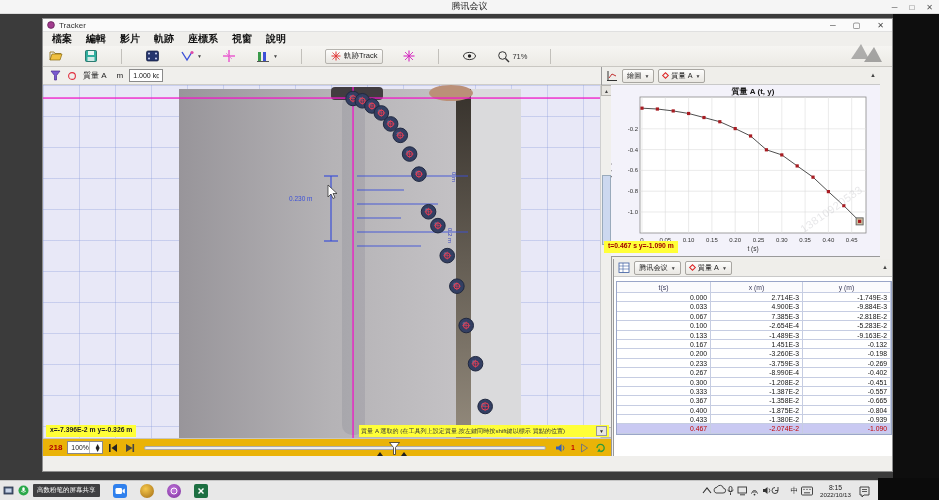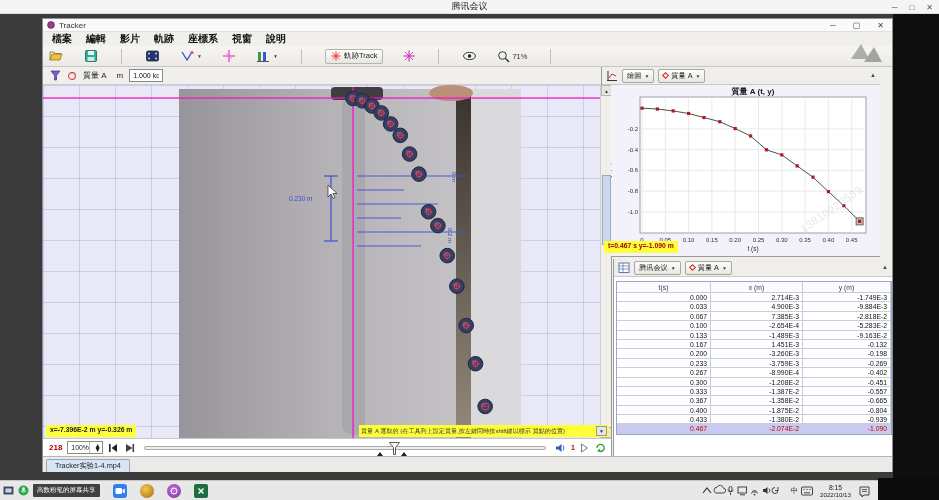--- a/index.html
+++ b/index.html
@@ -41,21 +41,21 @@
     background-image:
       repeating-linear-gradient(to right, rgba(125,145,215,.30) 0 1px, transparent 1px 36px),
       repeating-linear-gradient(to bottom, rgba(125,145,215,.30) 0 1px, transparent 1px 31px);}
   #video-svg{left:0;top:0;}
   .readout{left:3px;top:340px;height:12px;background:#ffff38;color:#222;font-size:6.8px;font-weight:bold;
     padding:1px 4px;white-space:nowrap;z-index:5;}
   .hint{left:316px;top:340px;width:250px;height:12px;background:#ffff38;color:#333;font-size:6.1px;
     padding:1px 2px;white-space:nowrap;overflow:hidden;display:flex;align-items:center;z-index:5;}
   .hint-dd{margin-left:1px;width:11px;height:10px;border:1px solid #999;background:#e8e6e1;
     font-size:5px;color:#333;display:flex;align-items:center;justify-content:center;flex:none;}
-  .player{left:0;top:353px;width:569px;height:18px;background:#ffffff;border-top:1px solid #c6c6c6;
+  .player{left:0;top:353px;width:569px;height:18px;background:#eab308;border-top:1px solid #c6c6c6;
     display:flex;align-items:center;padding:0 6px;gap:5px;}
   .frame-num{color:#b00000;font-weight:bold;font-size:8px;}
   .spinner{width:36px;height:13px;border:1px solid #8a8a8a;background:#fff;display:flex;align-items:center;}
   .spinner span{flex:1;font-size:6.8px;padding-left:3px;color:#222;}
   .spin-arrows{width:8px;height:100%;border-left:1px solid #bbb;display:flex;flex-direction:column;
     align-items:center;justify-content:center;font-size:4px;color:#555;line-height:4px;}
   .slider{flex:1;height:14px;position:relative;margin:0 4px;}
   .slider-track{position:absolute;left:0;right:0;top:5px;height:4px;background:#ececec;
     border:1px solid #aaa;border-radius:2px;}
   .slider-thumb{position:absolute;top:1px;}
@@ -570,23 +570,20 @@
           <div class="tcell">-0.804</div>
           <div class="tcell">0.433</div>
           <div class="tcell">-1.380E-2</div>
           <div class="tcell">-0.939</div>
           <div class="tcell trow-sel">0.467</div>
           <div class="tcell trow-sel">-2.074E-2</div>
           <div class="tcell trow-sel">-1.090</div>
         </div>
     </div>
 
-    <div class="abs tab-bar">
-      <span class="tab">Tracker实验1-4.mp4</span>
-    </div>
   </div>
 
   <svg class="abs ghost-logo" width="42" height="24">
     <path d="M3,19 L13,4 L21,19 Z" fill="#777"></path>
       <path d="M16,22 L26,7 L34,22 Z" fill="#666"></path>
     </svg>
   <div class="abs watermark">13810920533</div>
 
   <div class="abs taskbar">
     <div class="tb-left">

